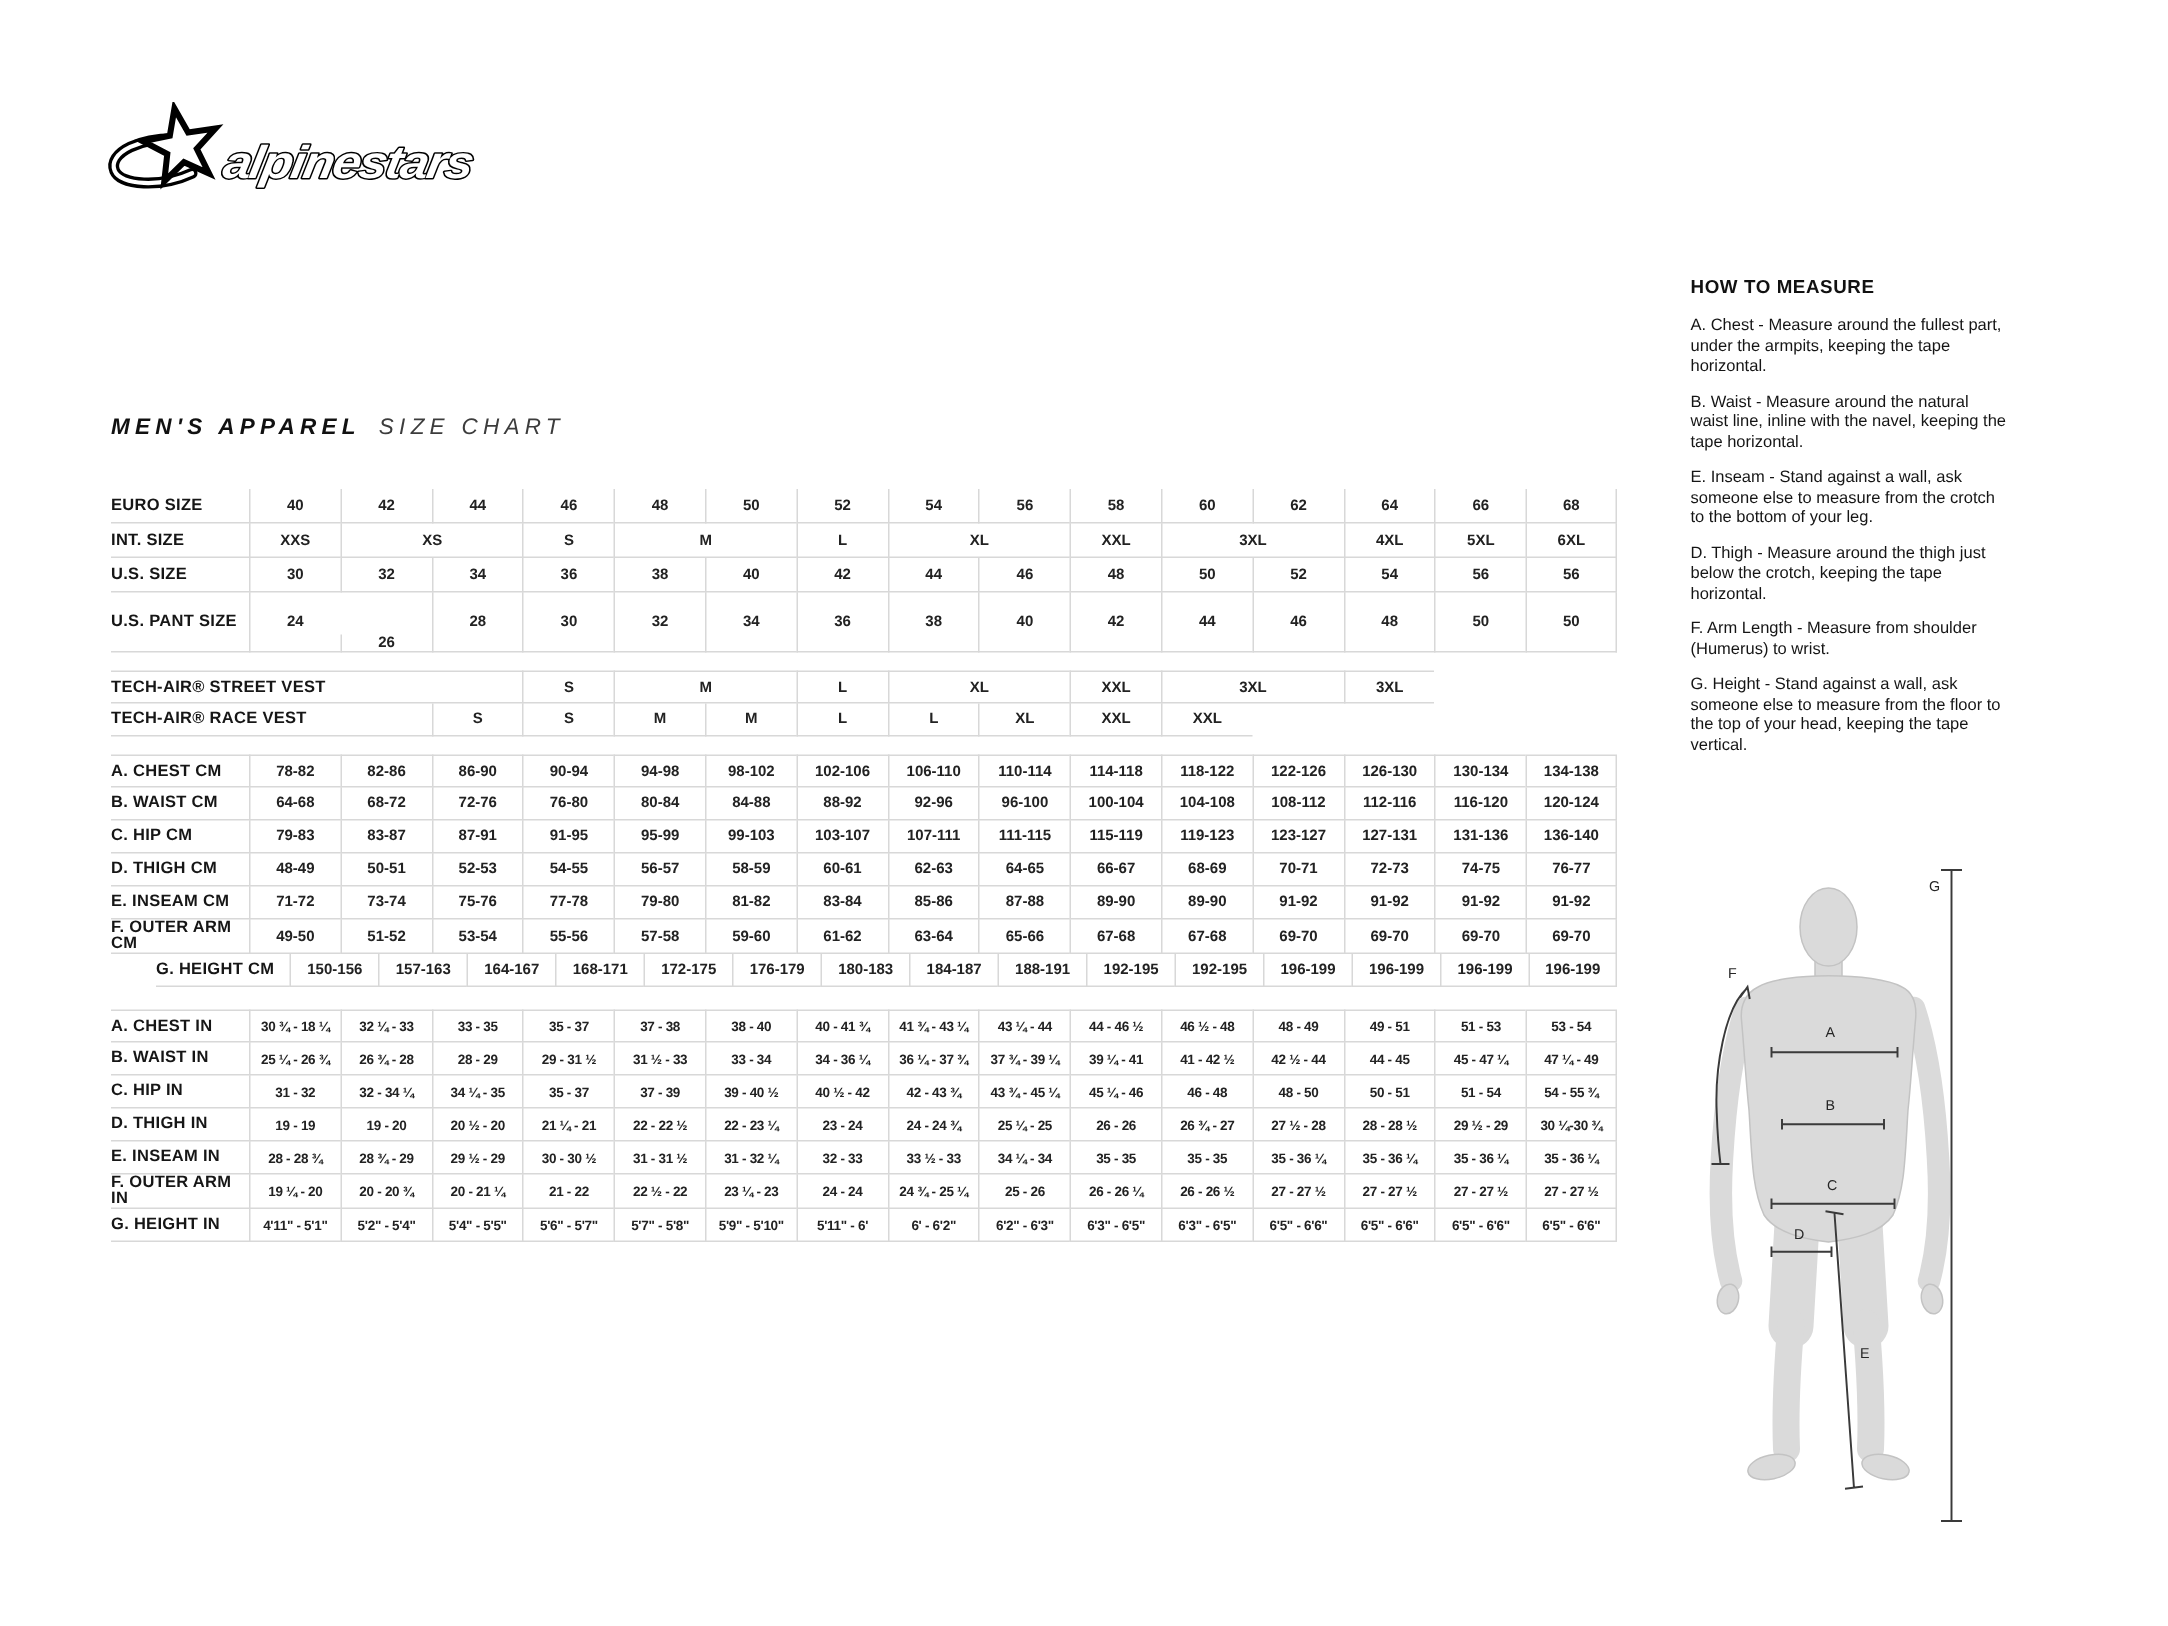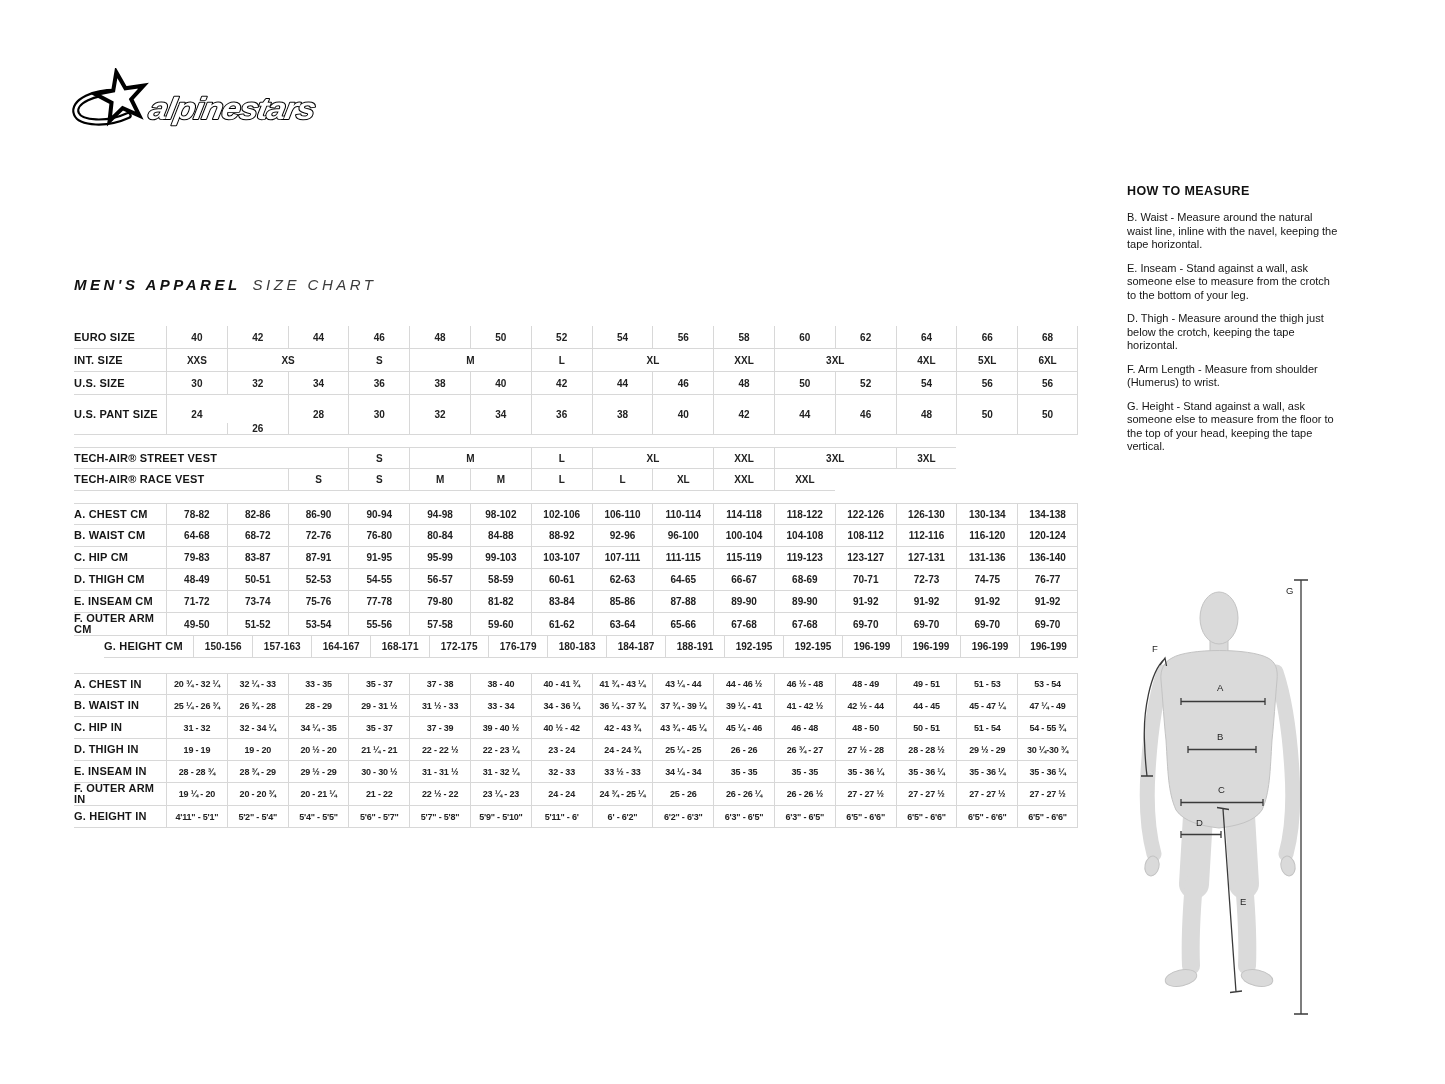--- a/index.html
+++ b/index.html
@@ -276,21 +276,21 @@
           <div class="tcell" style="width: 60.8px;">192-195</div>
           <div class="tcell" style="width: 60.8px;">196-199</div>
           <div class="tcell" style="width: 60.8px;">196-199</div>
           <div class="tcell" style="width: 60.8px;">196-199</div>
           <div class="tcell" style="width: 60.8px;">196-199</div>
         </div>
       </div>
       <div class="section sec-in">
         <div class="trow toprule">
           <div class="tlabel" style="width: 92px;">A. CHEST IN</div>
-          <div class="tcell" style="width: 60.8px;">20 ¾ - 32 ¼</div>
+          <div class="tcell" style="width: 60.8px;">30 ¾ - 18 ¼</div>
           <div class="tcell" style="width: 60.8px;">32 ¼ - 33</div>
           <div class="tcell" style="width: 60.8px;">33 - 35</div>
           <div class="tcell" style="width: 60.8px;">35 - 37</div>
           <div class="tcell" style="width: 60.8px;">37 - 38</div>
           <div class="tcell" style="width: 60.8px;">38 - 40</div>
           <div class="tcell" style="width: 60.8px;">40 - 41 ¾</div>
           <div class="tcell" style="width: 60.8px;">41 ¾ - 43 ¼</div>
           <div class="tcell" style="width: 60.8px;">43 ¼ - 44</div>
           <div class="tcell" style="width: 60.8px;">44 - 46 ½</div>
           <div class="tcell" style="width: 60.8px;">46 ½ - 48</div>
@@ -406,20 +406,21 @@
           <div class="tcell" style="width: 60.8px;">6'5" - 6'6"</div>
           <div class="tcell" style="width: 60.8px;">6'5" - 6'6"</div>
           <div class="tcell" style="width: 60.8px;">6'5" - 6'6"</div>
         </div>
       </div>
     </div>
 
   <div id="measure-panel">
     <h3>HOW TO MEASURE</h3>
     <div>
+        <p class="measure-p">A. Chest - Measure around the fullest part, under the armpits, keeping the tape horizontal.</p>
         <p class="measure-p">B. Waist - Measure around the natural waist line, inline with the navel, keeping the tape horizontal.</p>
         <p class="measure-p">E. Inseam - Stand against a wall, ask someone else to measure from the crotch to the bottom of your leg.</p>
         <p class="measure-p">D. Thigh - Measure around the thigh just below the crotch, keeping the tape horizontal.</p>
         <p class="measure-p">F. Arm Length - Measure from shoulder (Humerus) to wrist.</p>
         <p class="measure-p">G. Height - Stand against a wall, ask someone else to measure from the floor to the top of your head, keeping the tape vertical.</p>
       </div>
   </div>
 
   <div id="figure-wrap">
     <svg width="317" height="458" viewBox="0 0 317 458">

